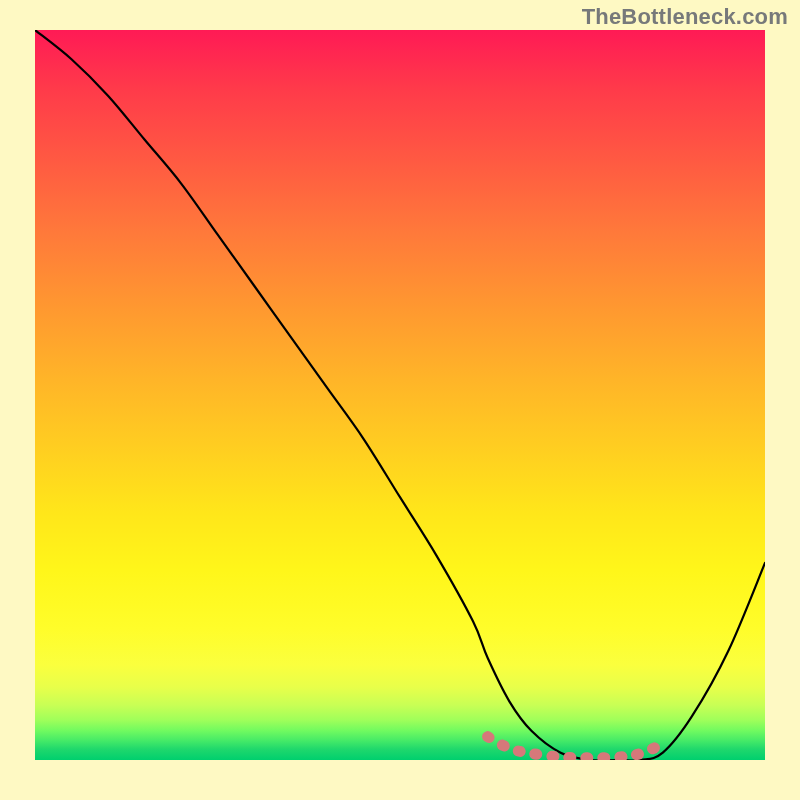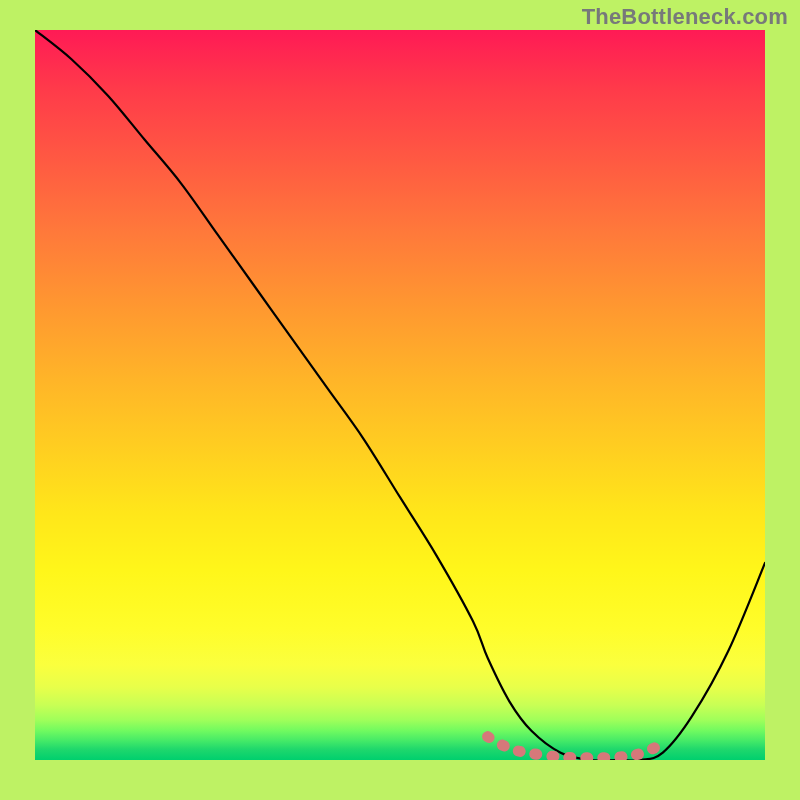--- a/index.html
+++ b/index.html
@@ -9,21 +9,21 @@
     height: 800px;
     background: #000000;
     overflow: hidden;
   }
   .frame {
     position: absolute;
     left: 0;
     top: 0;
     width: 800px;
     height: 800px;
-    background: #bef264;
+    background: #fef9c3;
   }
   .plot-area {
     position: absolute;
     left: 35px;
     top: 30px;
     width: 730px;
     height: 730px;
     overflow: hidden;
   }
   .gradient-bg {

